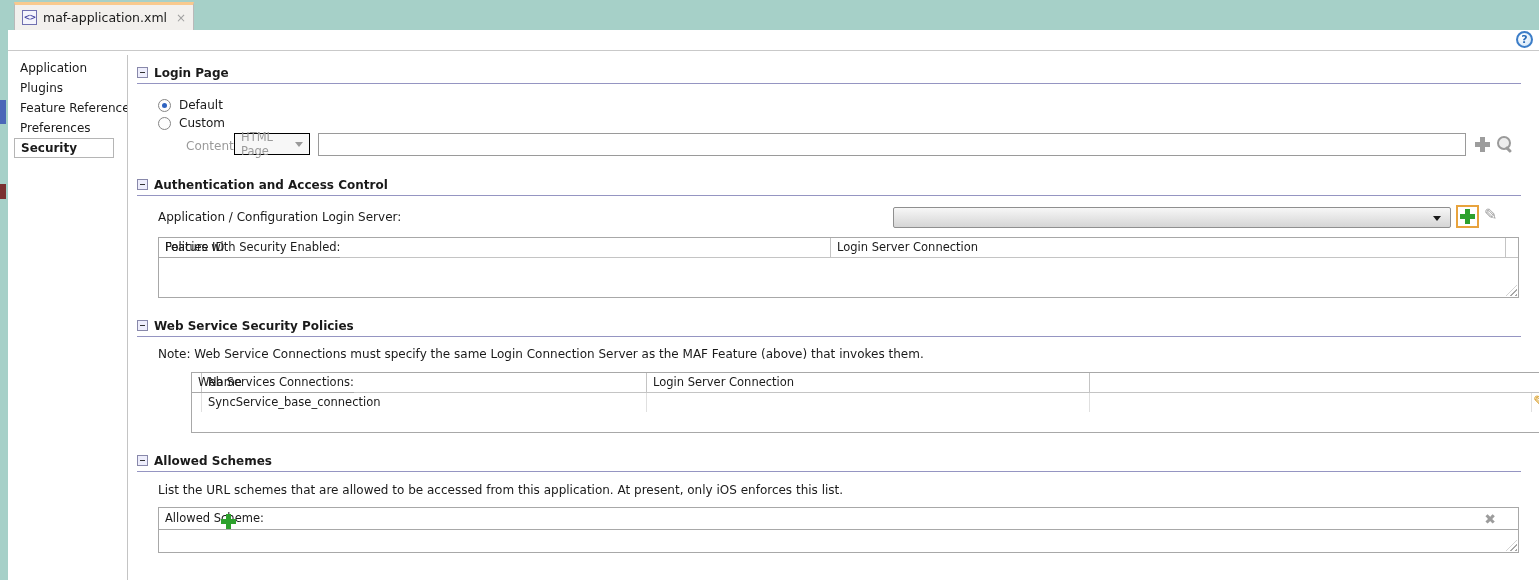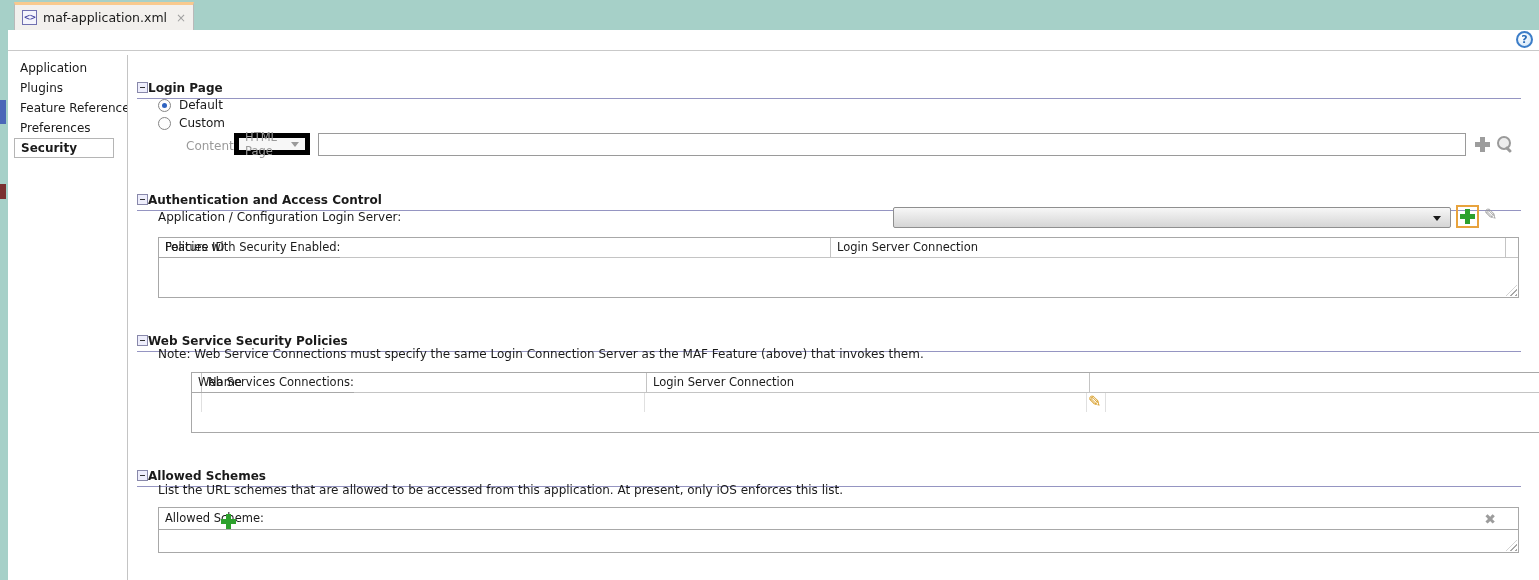--- a/index.html
+++ b/index.html
@@ -44,37 +44,37 @@
   .nav-item.selected {
     font-weight:bold; border:1px solid #b5b5b5; background:#ffffff;
     width:100px; height:20px; line-height:18px;
   }
 
   
   .panel { position:absolute; left:127px; top:55px; width:1412px; height:525px; border-left:1px solid #c4c4c4; background:#fff; }
   .panel * { position:absolute; }
 
   .section-header {
-    display:flex; align-items:center; width:1384px; left:9px;
-    padding-bottom:4px; border-bottom:1px solid #9595c2; font-weight:bold; height:18px;margin-top:15px;
+    display:flex; align-items:center; gap:6px; width:1384px; left:9px;
+    padding-bottom:4px; border-bottom:1px solid #9595c2; font-weight:bold; height:18px;
   }
   .section-header span.title-text { position:static; }
   .minus-box { position:static; width:11px; height:11px; border:1px solid #8888aa; background:#eeeefc; flex:none; position:relative; }
   .minus-box::after { content:""; position:absolute; left:2px; top:4px; width:5px; height:1px; background:#333; }
 
   .flexrow { display:flex; align-items:center; gap:8px; }
   .radio { position:static; width:13px; height:13px; border-radius:50%; border:1px solid #868686; background:#fdfdfd; position:relative; flex:none; }
   .radio.sel::after { content:""; position:absolute; left:3px; top:3px; width:5px; height:5px; border-radius:50%; background:#2d62c0; }
   .radio-label { position:static; }
 
   .gray-label { color:#9a9a9a; }
 
   .dd {
     display:flex; align-items:center; justify-content:space-between;
-    border:5px solid #000000; background:#f7f7f7; color:#9a9a9a; padding:0 6px; font-size:11.5px;
+    border:1px solid #000000; background:#f7f7f7; color:#9a9a9a; padding:0 6px; font-size:11.5px;
   }
   .dd .dd-text { position:static; }
   .dd-arrow { position:static; width:0; height:0; border-left:4px solid transparent; border-right:4px solid transparent; border-top:5px solid #9a9a9a; }
 
   input.txt { border:1px solid #9a9a9a; background:#fff; font-family:"DejaVu Sans",sans-serif; font-size:12px; padding:0 4px; }
 
   .combo { height:21px; background:linear-gradient(#f7f7f7,#d5d5d5); border:1px solid #8f8f8f; border-radius:2px; }
   .combo::after { content:""; position:absolute; right:9px; top:8px; width:0; height:0; border-left:4.5px solid transparent; border-right:4.5px solid transparent; border-top:5.5px solid #1a1a1a; }
 
   
@@ -198,20 +198,21 @@
   <div class="tbl" style="left:30px; top:317px; width:1361px; height:61px;margin-left:33px;">
     <div class="caption-row">Web Services Connections:</div>
     <div class="trow hrow">
       <div class="cell" style="width:10px; padding-left:0;"></div>
       <div class="cell" style="width:445px;">Name</div>
       <div class="cell" style="width:443px;">Login Server Connection</div>
       <div class="cell last" style="width:19px;"></div>
     </div>
     <div class="trow drow">
       <div class="cell" style="width:10px; padding-left:0;"></div>
+      <div class="cell" style="width:445px;">SyncService_base_connection</div>
       <div class="cell" style="width:443px;"></div>
       <div class="cell" style="width:442px;"></div>
       <div class="cell last" style="width:19px;">
         <span class="pencil orange" style="left:1px; top:1px;">✎</span>
       </div>
     </div>
     <div class="grip" style="right:1px; bottom:1px;"></div>
   </div>
 
   

